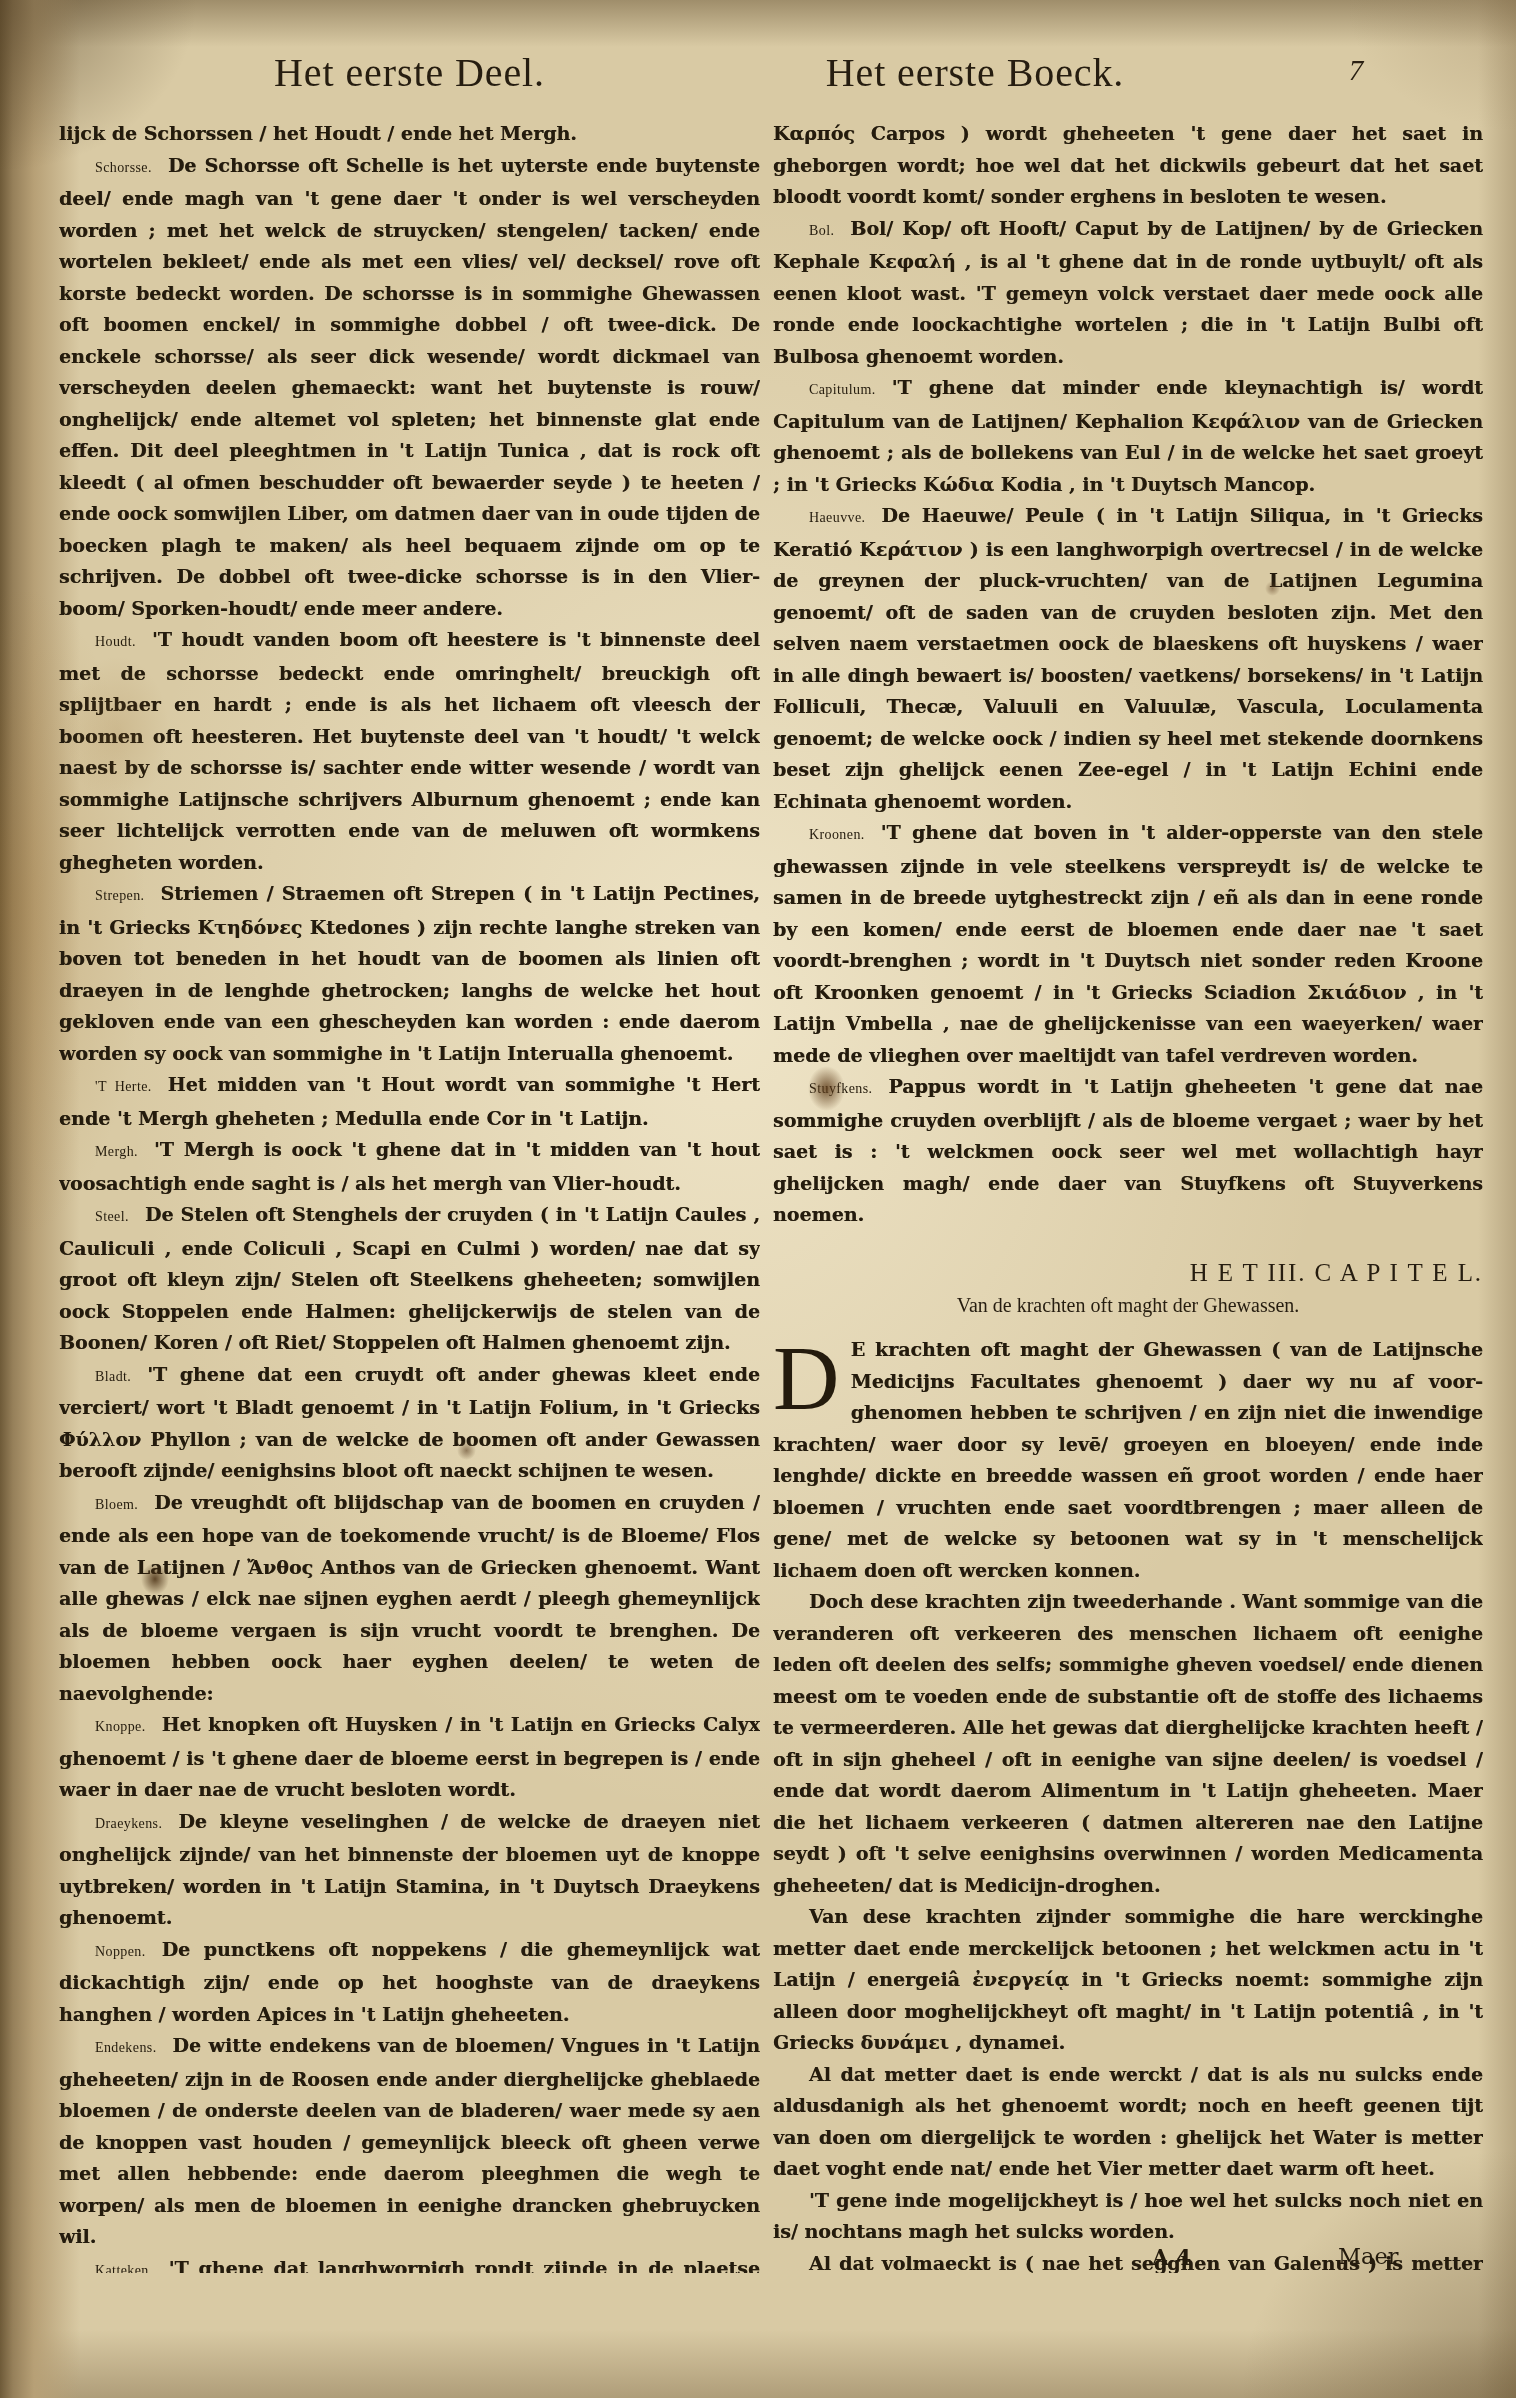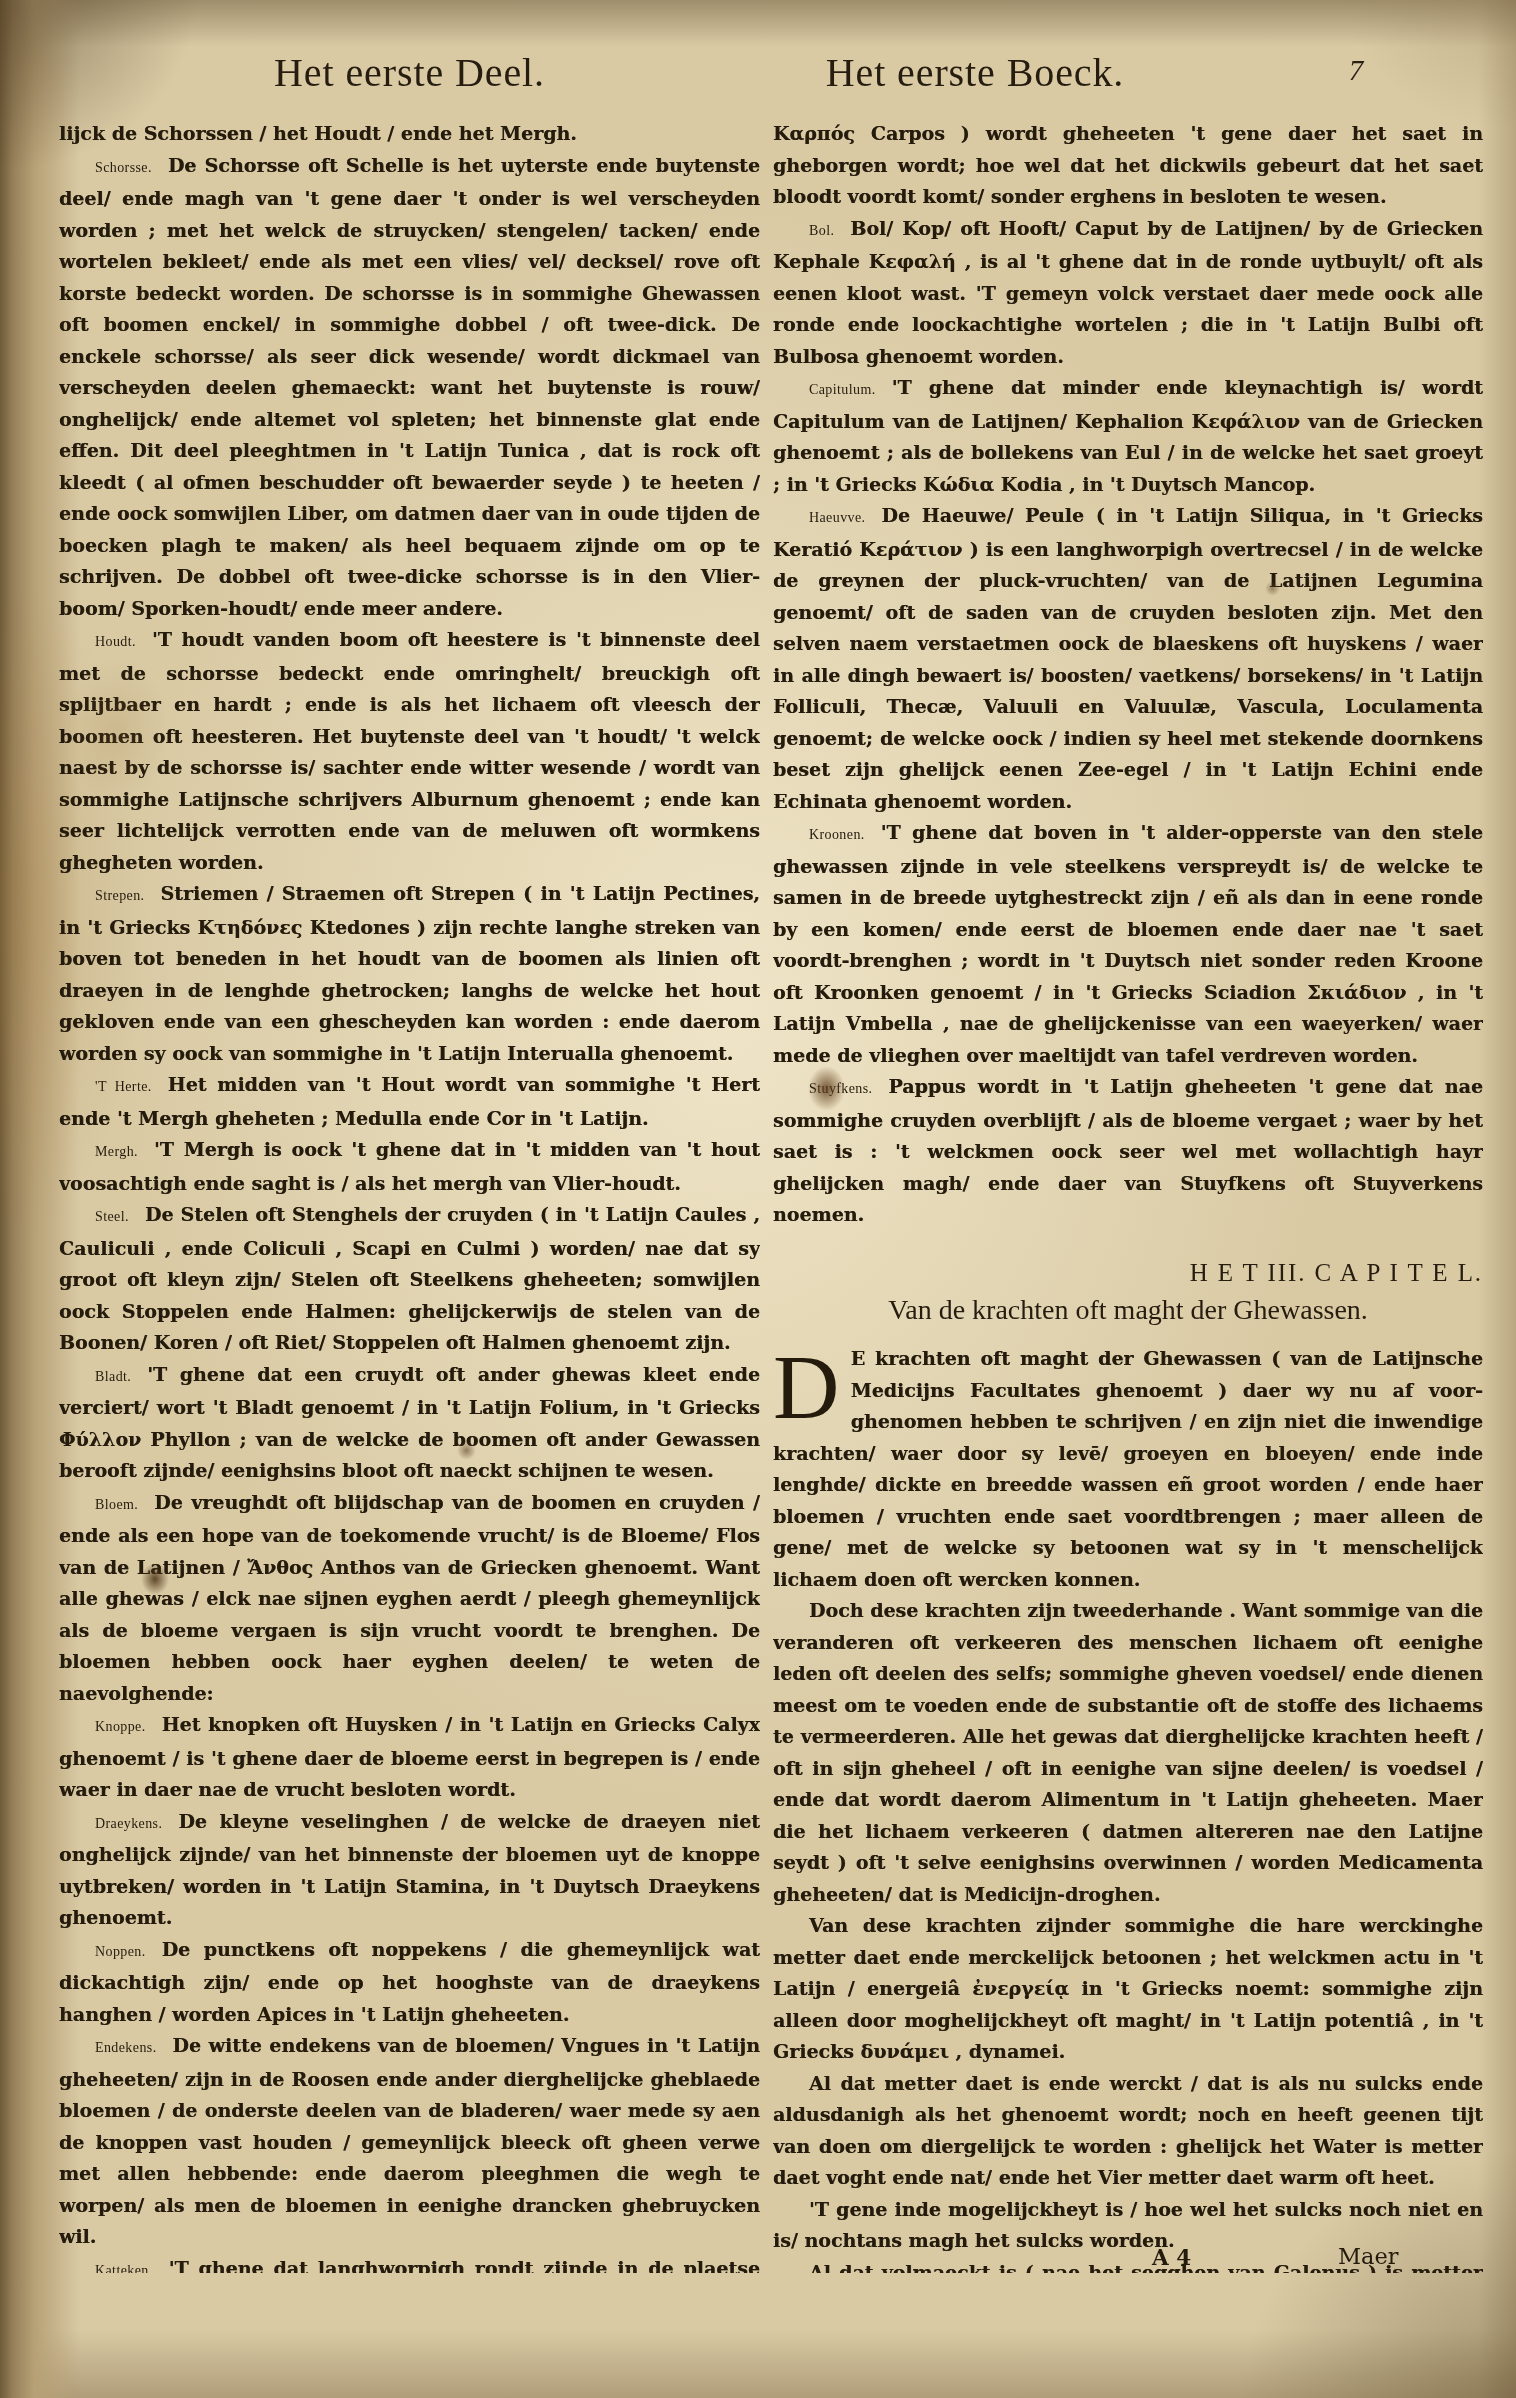--- a/index.html
+++ b/index.html
@@ -45,21 +45,21 @@
   .lead{
     font-family:"Liberation Serif",serif;font-weight:400;font-size:14px;
     letter-spacing:0.4px;margin-right:16px;text-shadow:none;
   }
   .chapter-heading{
     margin:28px 0 7.5px;font-family:"Liberation Serif",serif;font-weight:400;
     font-size:25px;letter-spacing:1.9px;text-align:right;text-indent:0;color:#261d10;
   }
   .chapter-subtitle{
     margin:0 0 17px;font-family:"Liberation Serif",serif;font-weight:400;
-    font-size:28px;text-align:center;text-indent:0;color:#261d10;
+    font-size:20px;text-align:center;text-indent:0;color:#261d10;
   }
   .dropcap{
     float:left;font-family:"Liberation Serif",serif;font-weight:400;
     font-size:92px;line-height:77px;margin:5.6px 11.2px 0 0;color:#241b0d;text-shadow:none;
   }
   .signature{
     position:absolute;left:1152px;top:2245px;font-size:21.5px;font-weight:700;color:#241b0d;
   }
   .catchword{
     position:absolute;left:1338px;top:2243px;font-size:22.5px;font-weight:400;color:#241b0d;

